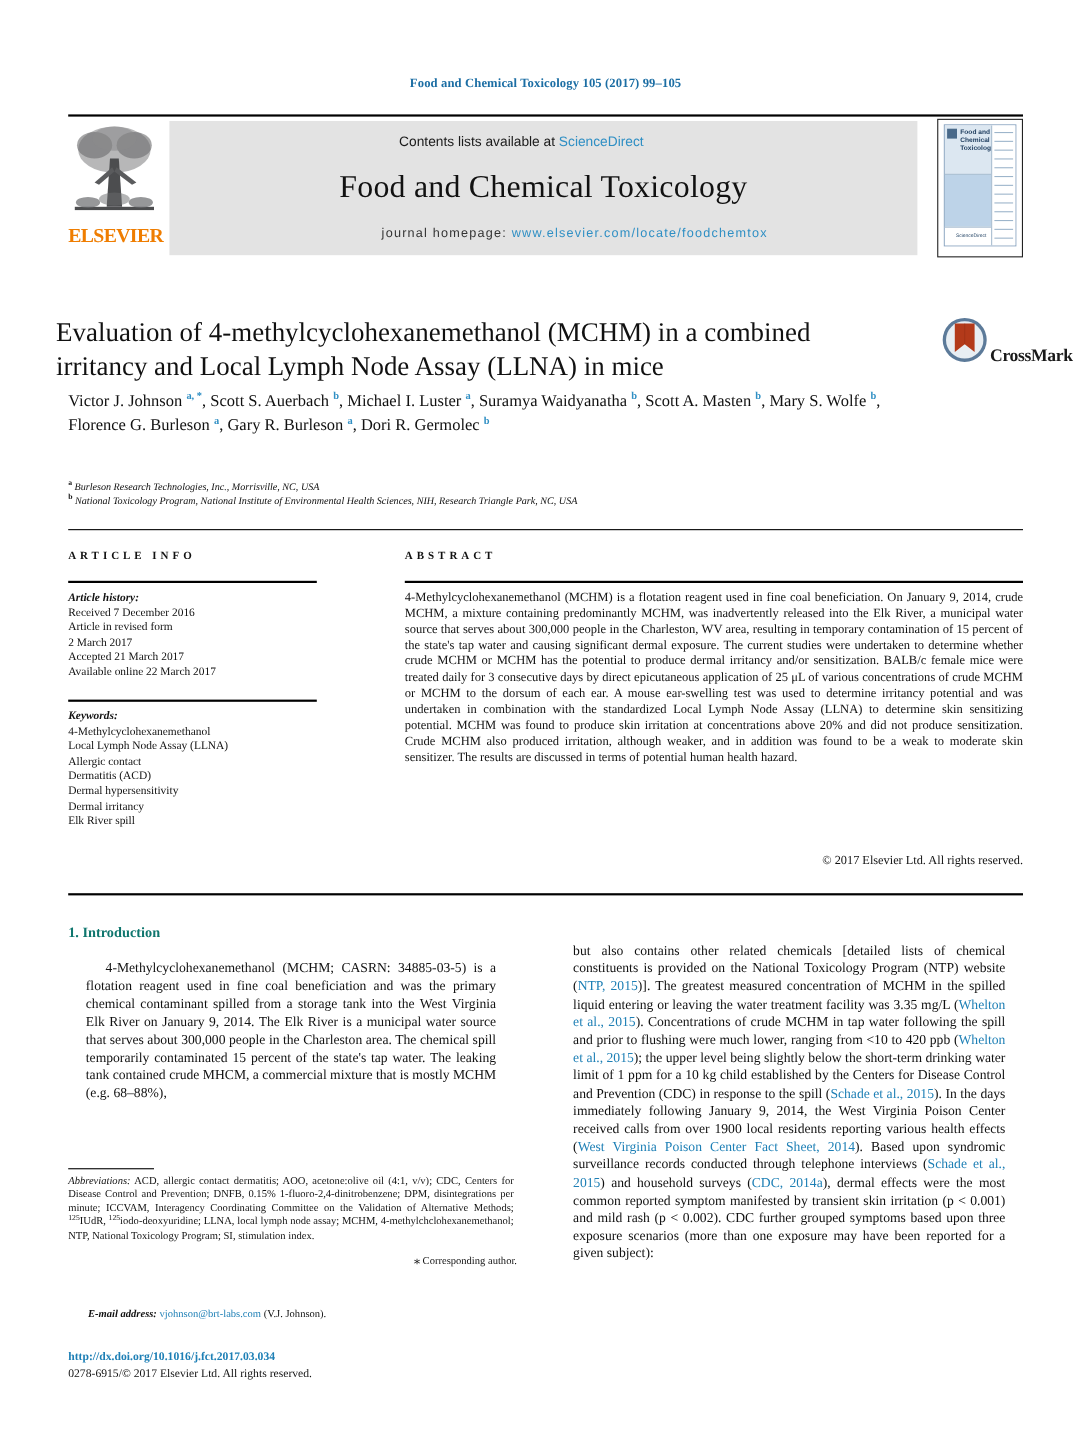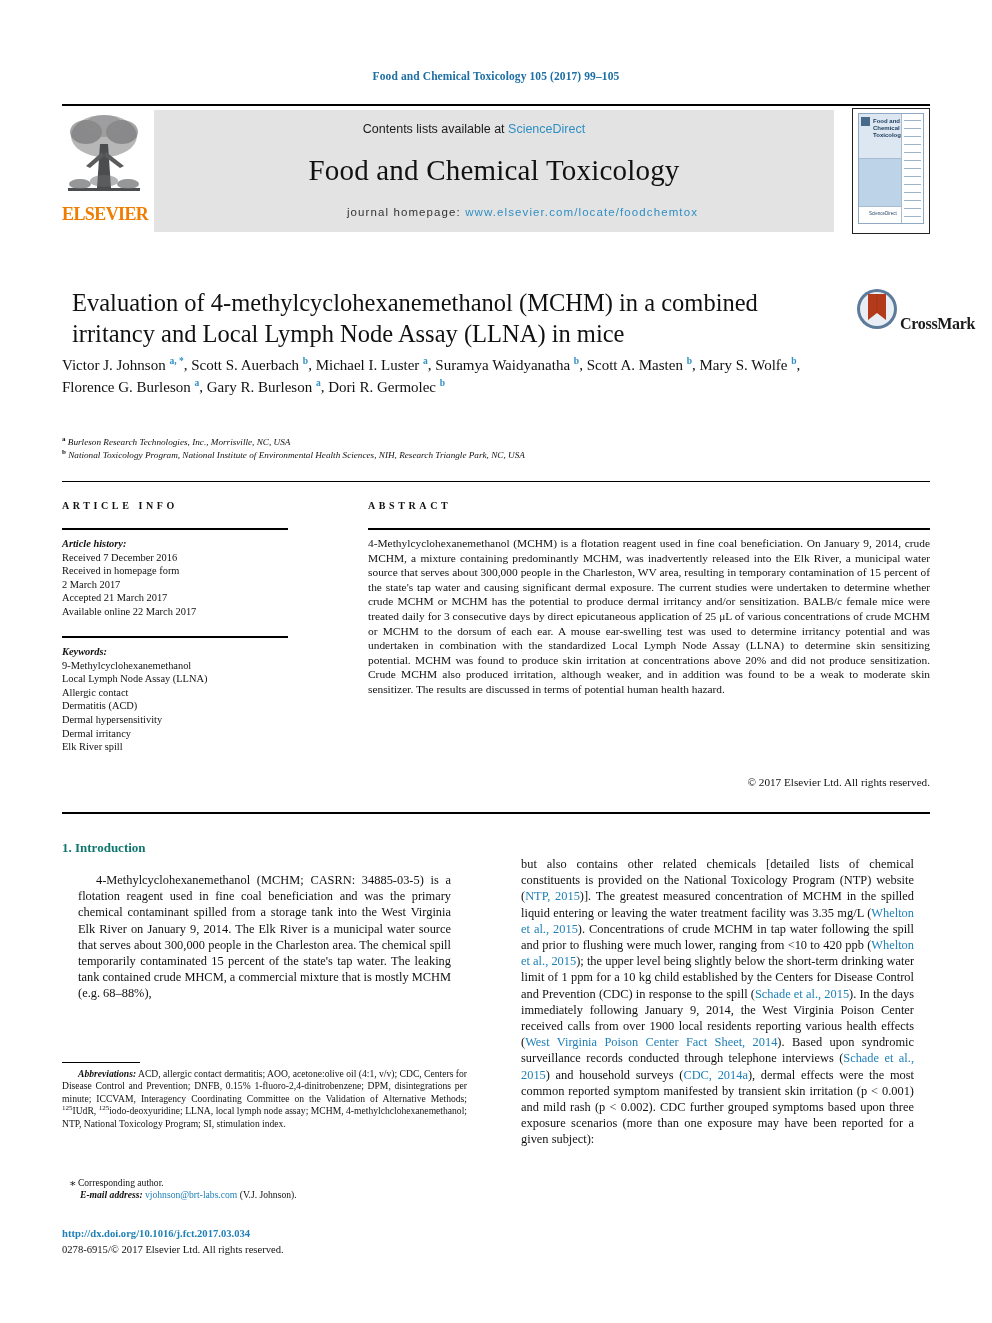--- a/index.html
+++ b/index.html
@@ -186,21 +186,21 @@
     position: absolute;
     left: 2px;
     right: 2px;
     height: 1px;
     background: #9db5cb;
   }
 
   
   .title {
     position: absolute;
-    left: 72px; top: 287px;
+    left: 51px; top: 287px;
     width: 720px;
     font-size: 24.5px;
     line-height: 31px;
     color: #111;
   }
   .crossmark {
     position: absolute;
     left: 856px; top: 288px;
     width: 76px;
     height: 44px;
@@ -381,29 +381,30 @@
   }
   .footnote {
     position: absolute;
     left: 62px; top: 1068px;
     width: 405px;
     font-size: 9.6px;
     line-height: 12.4px;
     text-align: justify;
     color: #111;
   }
-  .footnote .lbl { font-style: italic; font-weight: bold; margin-left: 16px; }
+  .footnote .lbl { font-style: italic; font-weight: normal; }
   .footnote sup { font-size: 7px; vertical-align: super; line-height: 0; }
   .corresponding {
     position: absolute;
-    left: 70px; top: 1176px;
+    left: 70px; top: 1140px;
     width: 400px;
     font-size: 9.6px;
     line-height: 12.6px;
     color: #111;
+    text-align: right;
   }
   .corresponding .star { font-size: 11px; }
   .email-line {
     position: absolute;
     left: 80px; top: 1189px;
     font-size: 9.6px;
     color: #111;
   }
   .email-line .lbl { font-style: italic; font-weight: bold; }
   .email-line .mail { color: #1d7fb5; }
@@ -516,31 +517,31 @@
 
   <div class="sec-head info-head">ARTICLE INFO</div>
   <div class="sec-head abs-head">ABSTRACT</div>
 
   <div class="info-rule"></div>
   <div class="abs-rule"></div>
 
   <div class="article-history">
     <div class="lbl">Article history:</div>
     <div>Received 7 December 2016</div>
-    <div>Received in homepage form</div>
+    <div>Article in revised form</div>
     <div>2 March 2017</div>
     <div>Accepted 21 March 2017</div>
     <div>Available online 22 March 2017</div>
   </div>
 
   <div class="kw-rule"></div>
 
   <div class="keywords">
     <div class="lbl">Keywords:</div>
-    <div>9-Methylcyclohexanemethanol</div>
+    <div>4-Methylcyclohexanemethanol</div>
     <div>Local Lymph Node Assay (LLNA)</div>
     <div>Allergic contact</div>
     <div>Dermatitis (ACD)</div>
     <div>Dermal hypersensitivity</div>
     <div>Dermal irritancy</div>
     <div>Elk River spill</div>
   </div>
 
   <div class="abstract">4-Methylcyclohexanemethanol (MCHM) is a flotation reagent used in fine coal beneficiation. On January 9, 2014, crude MCHM, a mixture containing predominantly MCHM, was inadvertently released into the Elk River, a municipal water source that serves about 300,000 people in the Charleston, WV area, resulting in temporary contamination of 15 percent of the state's tap water and causing significant dermal exposure. The current studies were undertaken to determine whether crude MCHM or MCHM has the potential to produce dermal irritancy and/or sensitization. BALB/c female mice were treated daily for 3 consecutive days by direct epicutaneous application of 25 μL of various concentrations of crude MCHM or MCHM to the dorsum of each ear. A mouse ear-swelling test was used to determine irritancy potential and was undertaken in combination with the standardized Local Lymph Node Assay (LLNA) to determine skin sensitizing potential. MCHM was found to produce skin irritation at concentrations above 20% and did not produce sensitization. Crude MCHM also produced irritation, although weaker, and in addition was found to be a weak to moderate skin sensitizer. The results are discussed in terms of potential human health hazard.</div>
   <div class="copyright">© 2017 Elsevier Ltd. All rights reserved.</div>

